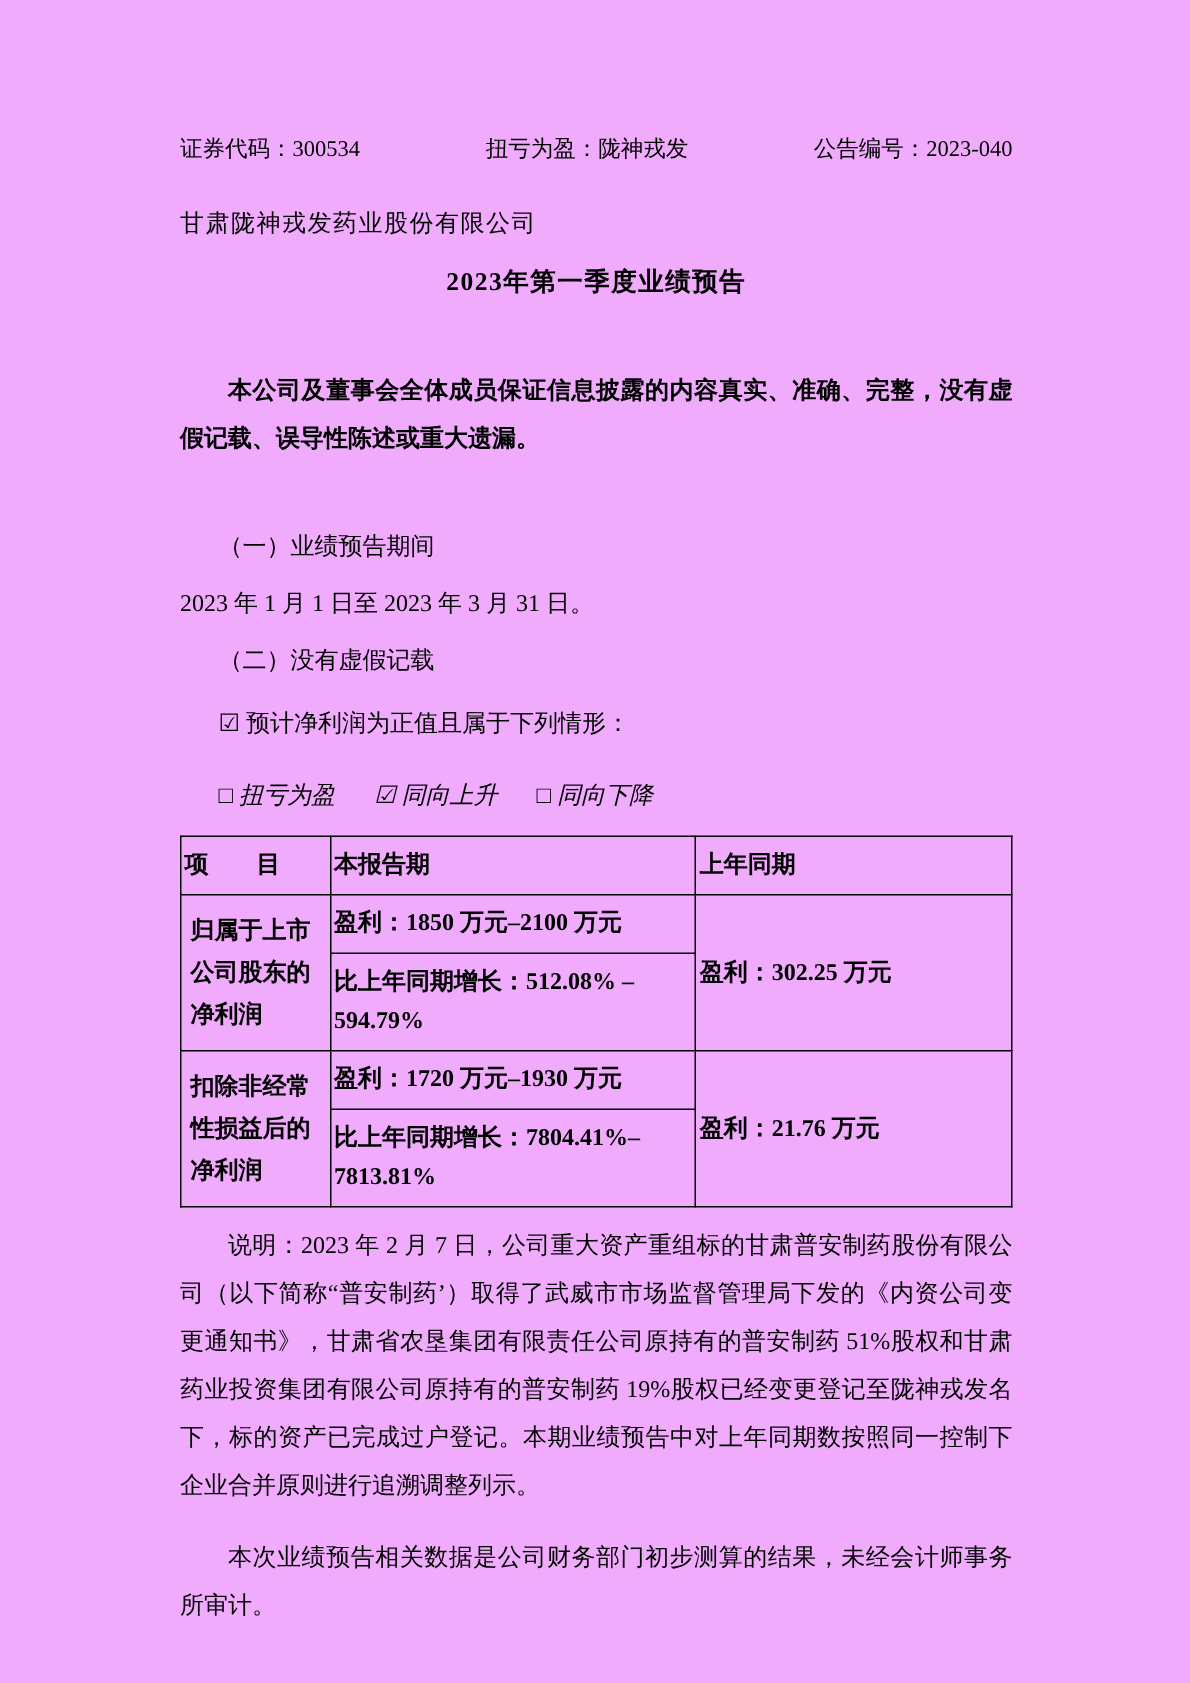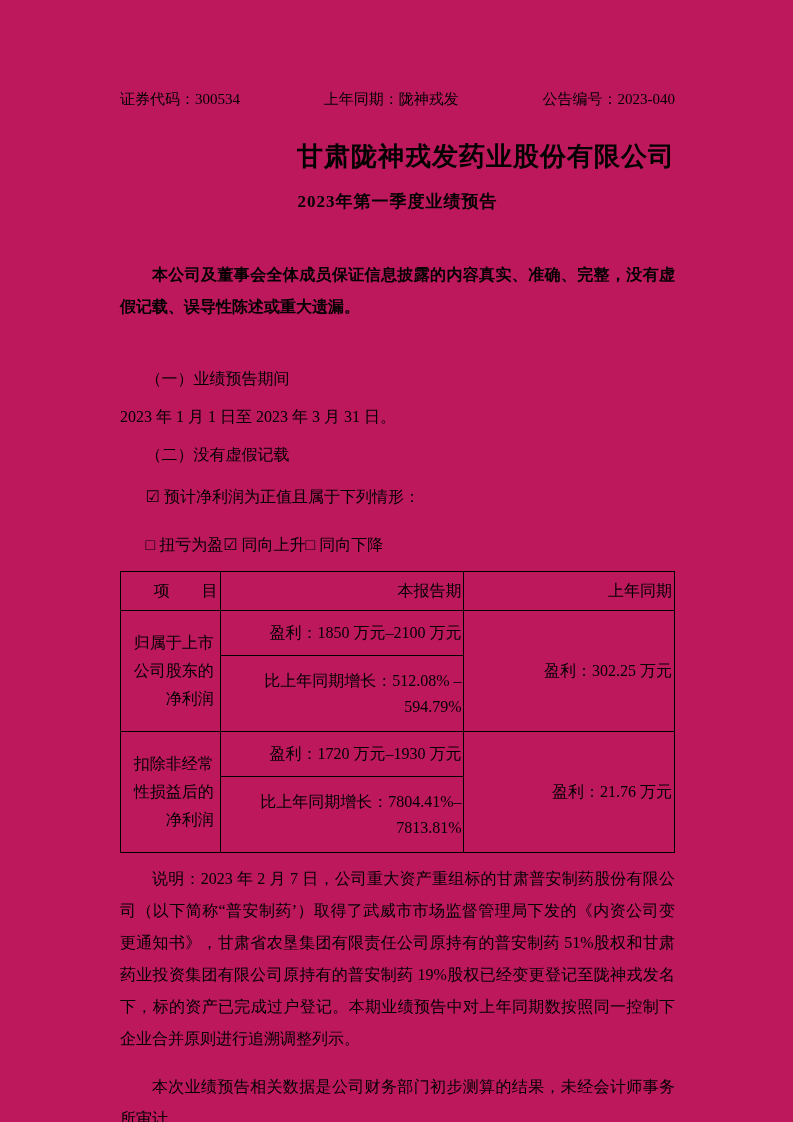--- a/index.html
+++ b/index.html
@@ -1,39 +1,39 @@
 <!DOCTYPE html>
 <html><head>
 <meta charset="utf-8">
 <style>
   html, body { margin: 0; padding: 0; background: #ffffff; }
   .page {
     position: relative;
     width: 793px;
     height: 1122px;
     margin: 0 auto;
-    background: #be185d;
+    background: #f0abfc;
     color: #000000;
     box-sizing: border-box;
     padding: 90px 118px 0 120px;
     font-family: "Liberation Serif", "DejaVu Serif", serif;
     font-size: 16px;
     overflow: hidden;
   }
   .doc-header {
     display: flex;
     justify-content: space-between;
     font-size: 15px;
     margin-bottom: 30px;
     white-space: nowrap;
   }
   .doc-title {
-    text-align: right;
-    font-size: 26px;
-    font-weight: bold;
+    text-align: left;
+    font-size: 16px;
+    font-weight: normal;
     margin: 0 0 16px 0;
     letter-spacing: 1px;
   }
   .doc-subtitle {
     text-align: center;
     font-size: 17px;
     font-weight: bold;
     margin: 0 0 46px 0;
     letter-spacing: 1px;
   }
@@ -62,39 +62,41 @@
   .check-line {
     padding-left: 1.6em;
     margin: 18px 0 0 0;
     line-height: 24px;
   }
   .options-line {
     padding-left: 1.6em;
     margin: 24px 0 14px 0;
     line-height: 24px;
     display: flex;
+    gap: 26px;
+    font-style: italic;
   }
   .chk { display: inline-block; margin-right: 4px; font-size: 16px; }
   table.forecast {
     border-collapse: collapse;
     width: 100%;
     margin: 4px 0 8px 0;
     table-layout: fixed;
   }
   table.forecast th, table.forecast td {
     border: 1px solid #000000;
-    text-align: right;
+    text-align: left;
     vertical-align: middle;
-    font-weight: normal;
+    font-weight: bold;
     font-size: 16px;
     padding: 6px 2px;
     line-height: 26px;
   }
   table.forecast th { height: 24px; }
-  table.forecast td.item-cell { line-height: 28px; padding: 18px 6px; }
+  table.forecast td.item-cell { line-height: 28px; padding: 6px 6px; }
   col.c1 { width: 18%; }
   col.c2 { width: 44%; }
   col.c3 { width: 38%; }
   .note-para {
     line-height: 32px;
     text-align: justify;
     text-indent: 2em;
     margin: 10px 0 16px 0;
   }
   .sec2-heading {
@@ -110,21 +112,21 @@
     margin: 0;
   }
 </style>
 </head>
 <body>
 
 <div class="page">
 
   <div class="doc-header">
     <span>证券代码：300534</span>
-    <span>上年同期：陇神戎发</span>
+    <span>扭亏为盈：陇神戎发</span>
     <span>公告编号：2023-040</span>
   </div>
 
   <div class="doc-title">甘肃陇神戎发药业股份有限公司</div>
   <div class="doc-subtitle">2023年第一季度业绩预告</div>
 
   <p class="declaration">本公司及董事会全体成员保证信息披露的内容真实、准确、完整，没有虚假记载、误导性陈述或重大遗漏。</p>
 
   <div class="sub-line">（一）业绩预告期间</div>
   <div class="plain-line">2023 年 1 月 1 日至 2023 年 3 月 31 日。</div>

